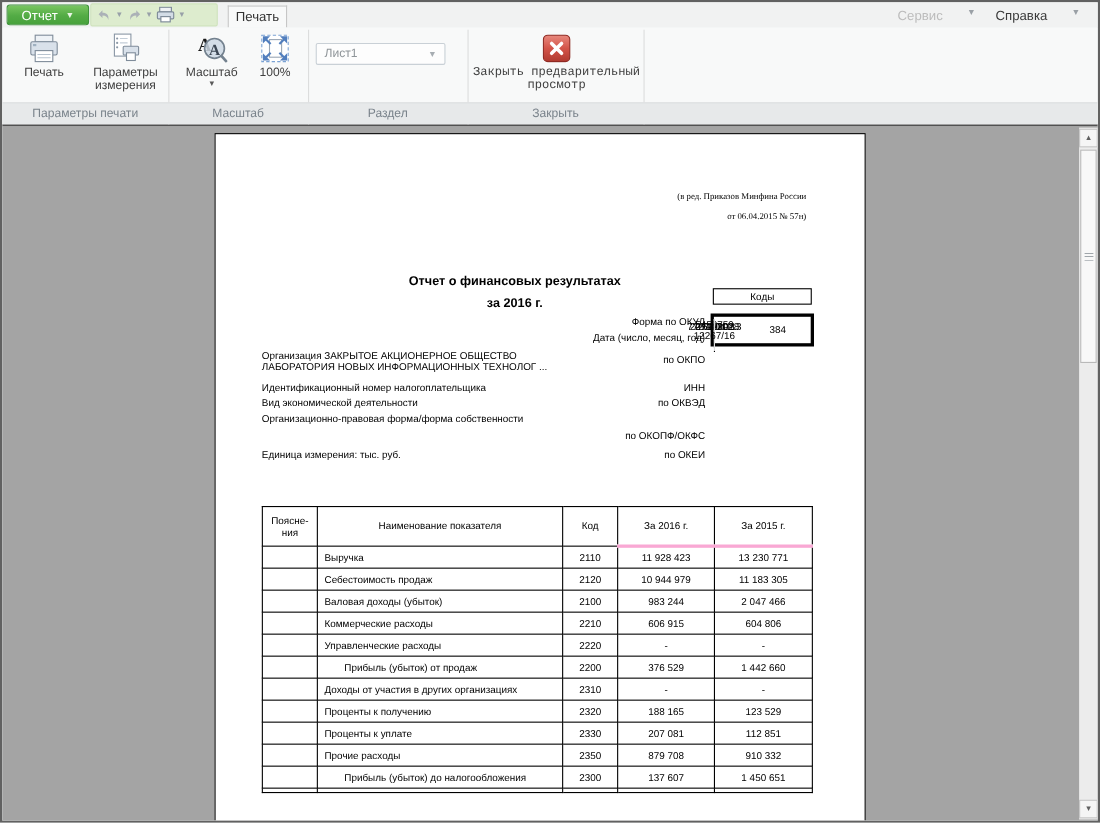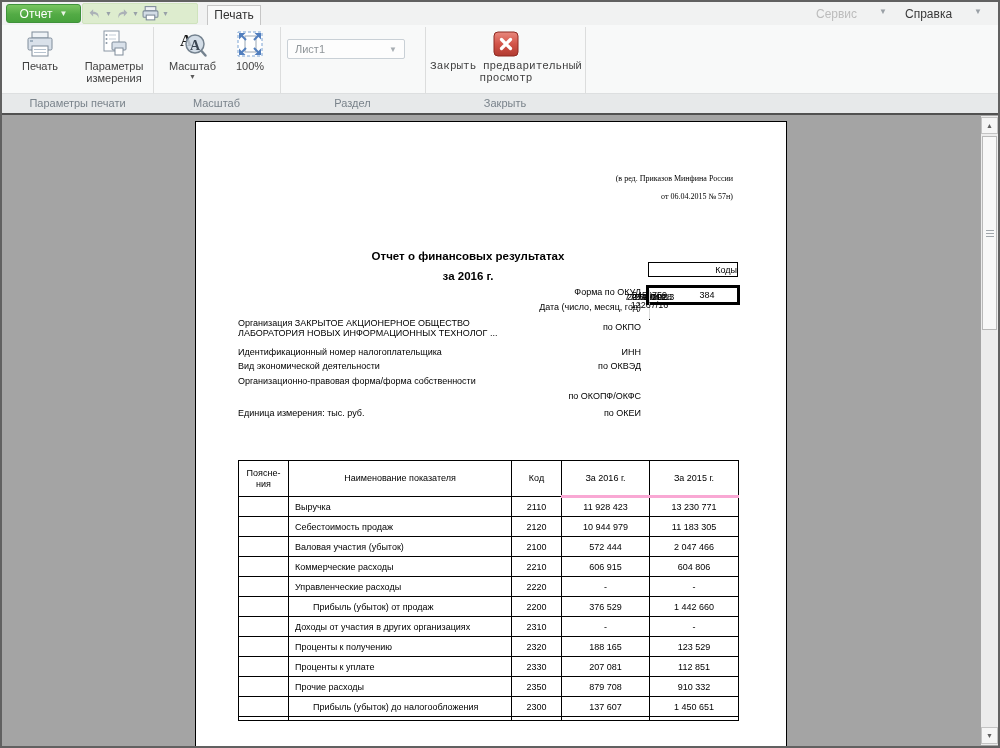--- a/index.html
+++ b/index.html
@@ -36,21 +36,21 @@
   .combo { position:absolute; left:285px; top:14px; width:118px; height:20px; background:#fdfdfd; border:1px solid #c9d0d6;
     border-radius:2px; display:flex; align-items:center; justify-content:space-between; padding:0 7px; font-size:11px; color:#8f9599; }
   .combo .caret { font-size:8px; color:#a7adb2; }
 
   
   .canvas { position:relative; height:631px; background:#a4a4a4; overflow:hidden; }
   .page { position:absolute; left:193px; top:6px; width:592px; height:640px; background:#fff; border:1px solid #000; overflow:hidden; }
   .pg { position:absolute; } 
   .note { font-family:"Liberation Serif","DejaVu Serif",serif; font-size:8px; color:#000; }
   .doc-title { left:42px; width:460px; text-align:center; font-size:11.5px; font-weight:bold; color:#000; }
-  .codes-header { left:452px; top:140px; width:90px; height:15px; border:1px solid #000; font-size:9px; text-align:right; line-height:14px; }
+  .codes-header { left:452px; top:140px; width:90px; height:15px; border:1px solid #000; font-size:9px; text-align:center; line-height:14px; }
   .codes-block { left:450px; top:163px; width:94px; border:3px solid #000; background:#fff; }
   .code-cell { font-size:9px; text-align:center; display:flex; align-items:center; justify-content:center; }
   .code-cell.top { align-items:flex-start; }
   .code-cell.sep { border-bottom:1px solid #000; }
   .form-text { font-size:9px; color:#000; }
   .field-label { position:absolute; right:145px; font-size:9px; color:#000; white-space:nowrap; }
 
   table.report { position:absolute; left:42px; top:338px; border-collapse:collapse; table-layout:fixed; background:#fff; }
   table.report th, table.report td { border:1px solid #000; font-size:9px; font-weight:normal; color:#000; overflow:hidden; }
   table.report th { height:36px; text-align:center; white-space:pre-line; line-height:1.2; vertical-align:middle; }
@@ -233,21 +233,21 @@
       <div class="pg doc-title" style="top:148px;">за 2016 г.</div>
 
       <div class="pg codes-header">Коды</div>
       <div class="pg codes-block">
           <div class="code-cell sep" style="height: 14px;">0710002</div>
           <div class="code-cell sep" style="height: 14px;">22.02.2018</div>
           <div class="code-cell top sep" style="height: 26px;">5450759</div>
           <div class="code-cell sep" style="height: 14px;">7727004113</div>
           <div class="code-cell sep" style="height: 14px;">62.01</div>
           <div class="code-cell sep" style="height: 30px;">12267/16</div>
-          <div class="code-cell" style="height: 14px; margin-left: 28px;">384</div>
+          <div class="code-cell" style="height: 24px; margin-left: 28px;">384</div>
         </div>
 
       <div>
           <div class="field-label" style="top: 165px;">Форма по ОКУД</div>
           <div class="field-label" style="top: 180px;">Дата (число, месяц, год)</div>
           <div class="field-label" style="top: 200px;">по ОКПО</div>
           <div class="field-label" style="top: 225px;">ИНН</div>
           <div class="field-label" style="top: 239px;">по ОКВЭД</div>
           <div class="field-label" style="top: 269px;">по ОКОПФ/ОКФС</div>
           <div class="field-label" style="top: 286px;">по ОКЕИ</div>
@@ -288,23 +288,23 @@
             </tr>
             <tr>
               <td class="c-notes"></td>
               <td class="c-name">Себестоимость продаж</td>
               <td class="c-code">2120</td>
               <td class="c-val">10 944 979</td>
               <td class="c-val">11 183 305</td>
             </tr>
             <tr>
               <td class="c-notes"></td>
-              <td class="c-name">Валовая участия (убыток)</td>
+              <td class="c-name">Валовая доходы (убыток)</td>
               <td class="c-code">2100</td>
-              <td class="c-val">572 444</td>
+              <td class="c-val">983 244</td>
               <td class="c-val">2 047 466</td>
             </tr>
             <tr>
               <td class="c-notes"></td>
               <td class="c-name">Коммерческие расходы</td>
               <td class="c-code">2210</td>
               <td class="c-val">606 915</td>
               <td class="c-val">604 806</td>
             </tr>
             <tr>

